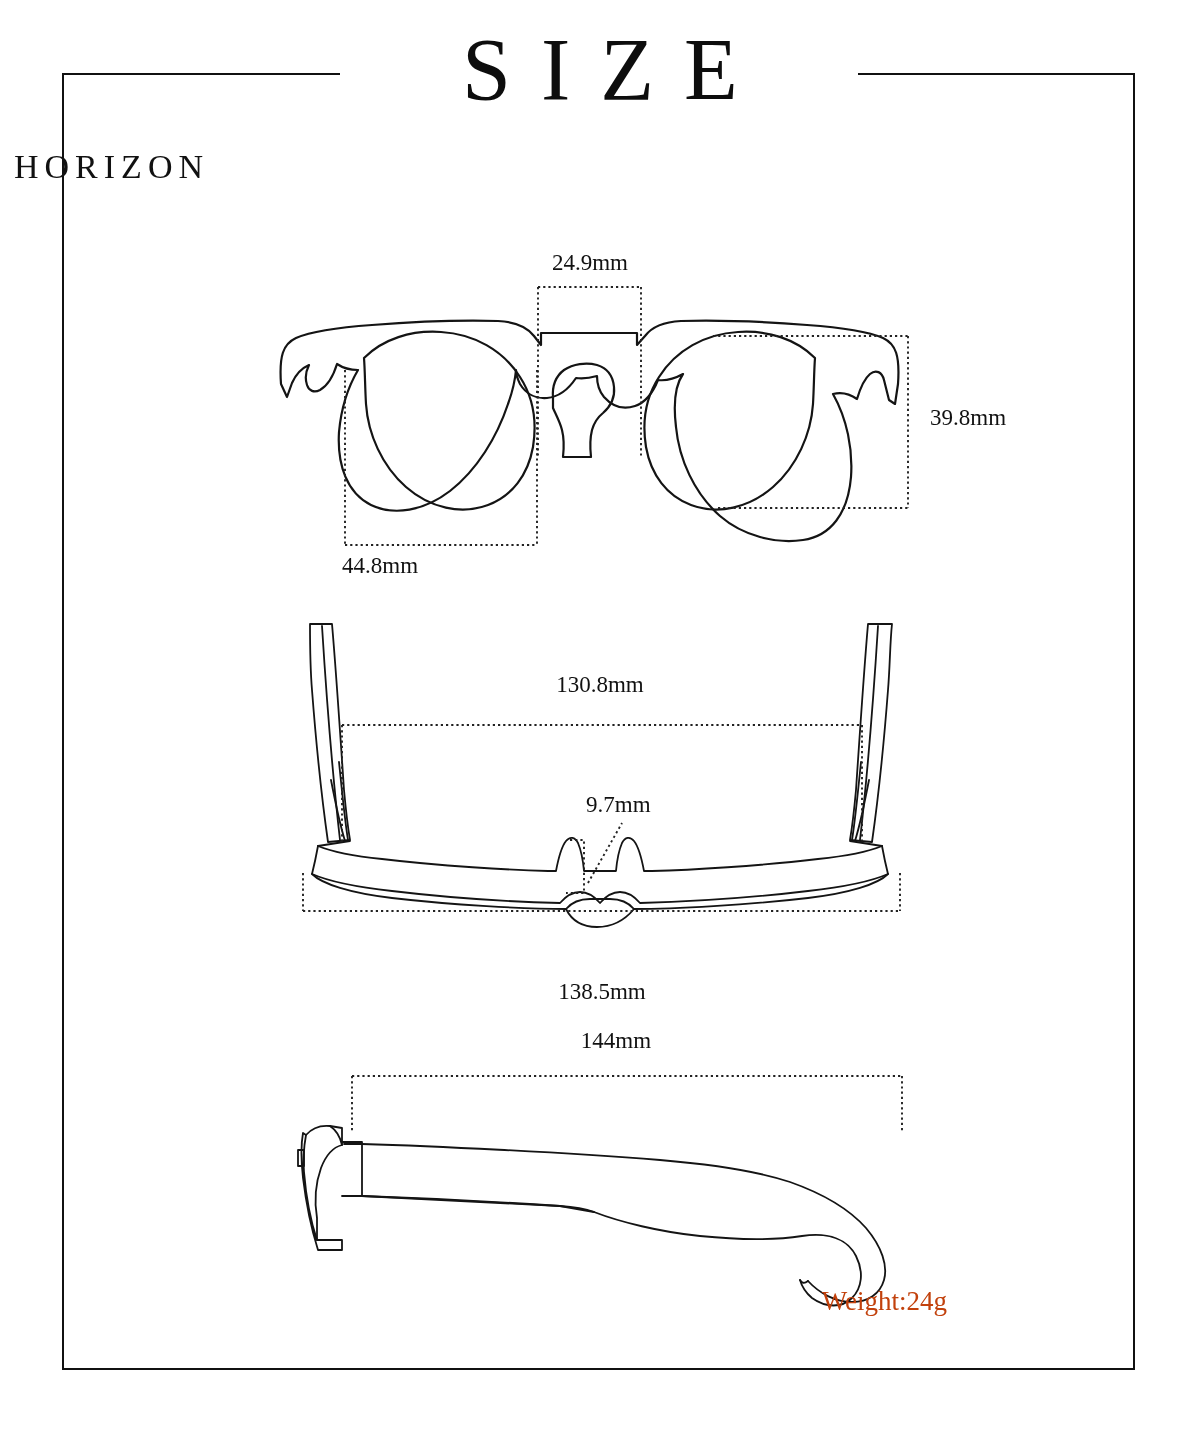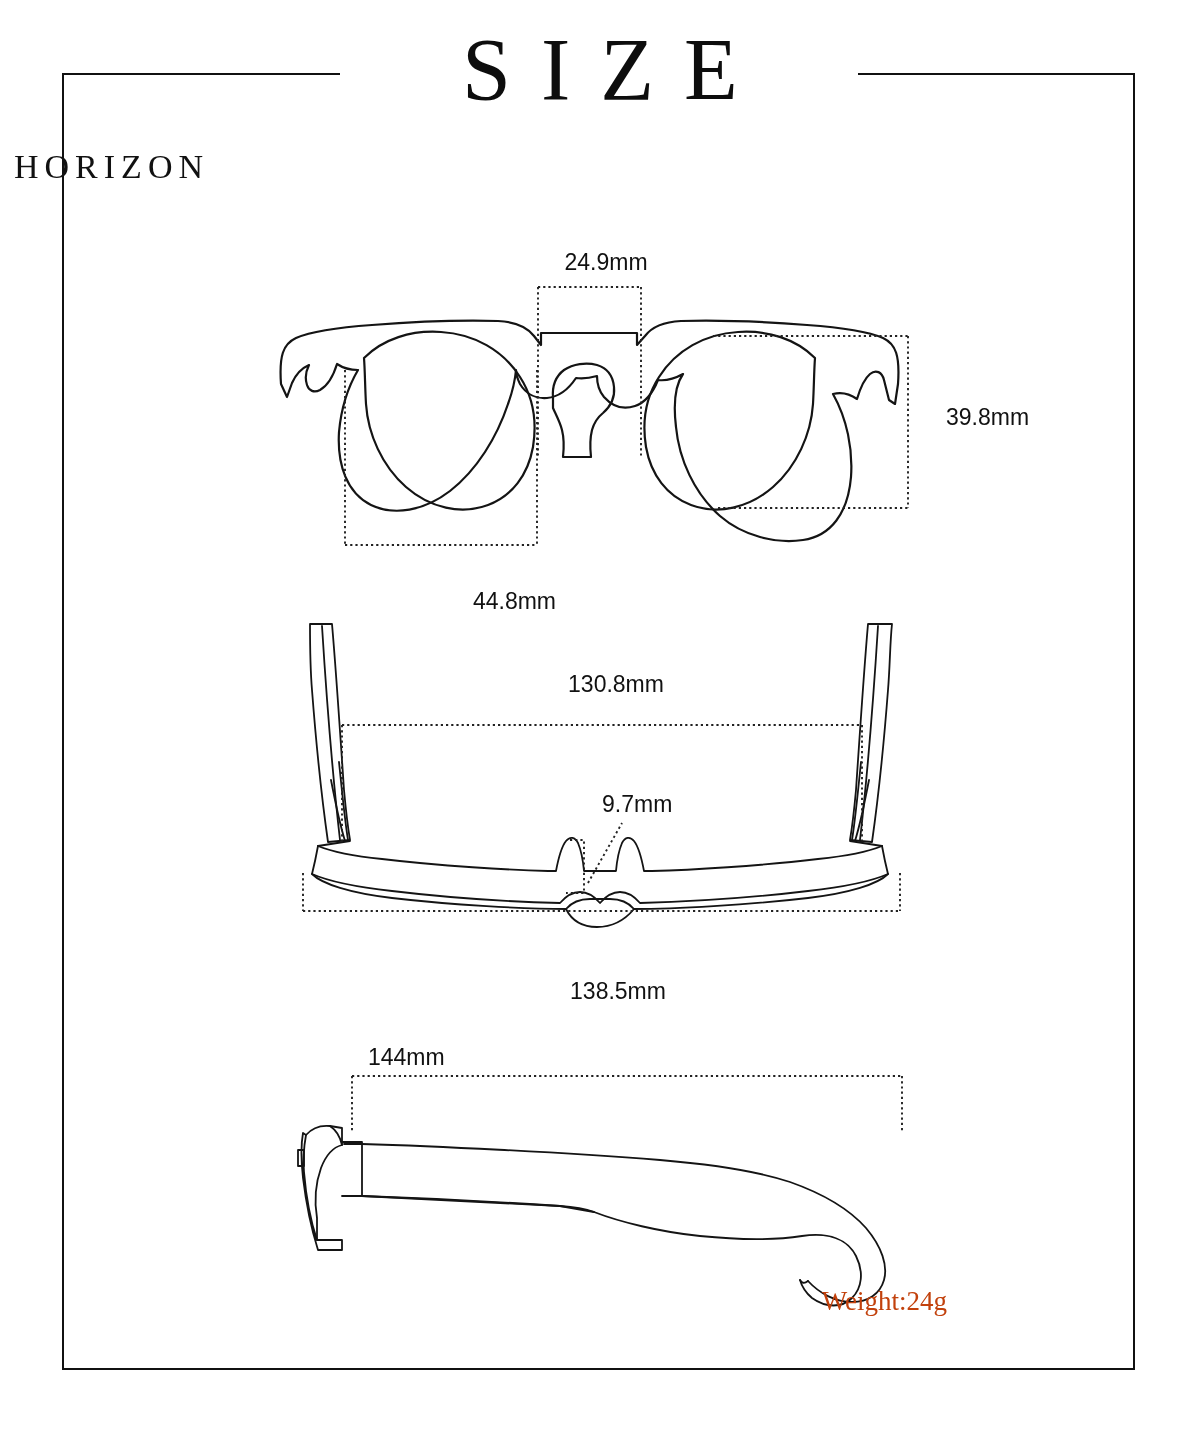--- a/index.html
+++ b/index.html
@@ -65,30 +65,29 @@
     white-space: nowrap;
   }
 
   
   .dim {
     position: absolute;
     font-size: 23px;
     line-height: 1;
     color: #111111;
     white-space: nowrap;
-    font-family: Liberation Sans, sans-serif;
-    padding-left: 16px;
+    font-family: Liberation Serif, serif;
   }
   .dim-bridge   { left: 0;   top: 251px;  width: 1180px; text-align: center; }
   .dim-lensh    { left: 930px; top: 406px; }
-  .dim-lensw    { left: 342px; top: 590px; width: 198px; text-align: right; }
+  .dim-lensw    { left: 342px; top: 554px; width: 198px; text-align: left; }
   .dim-framew   { left: 0;   top: 673px;  width: 1200px; text-align: center; }
   .dim-bridgeh  { left: 586px; top: 793px; }
   .dim-total    { left: 303px; top: 944px; width: 598px; text-align: center; margin-top: 36px; }
-  .dim-temple   { left: 352px; top: 1029px; width: 550px; text-align: left; margin-top: 17px; }
+  .dim-temple   { left: 341px; top: 1029px; width: 550px; text-align: center; }
 
   .weight-label {
     position: absolute;
     right: 73px;
     top: 1288px;
     font-size: 27px;
     line-height: 1;
     color: #c2410c;
     white-space: nowrap;
   }

